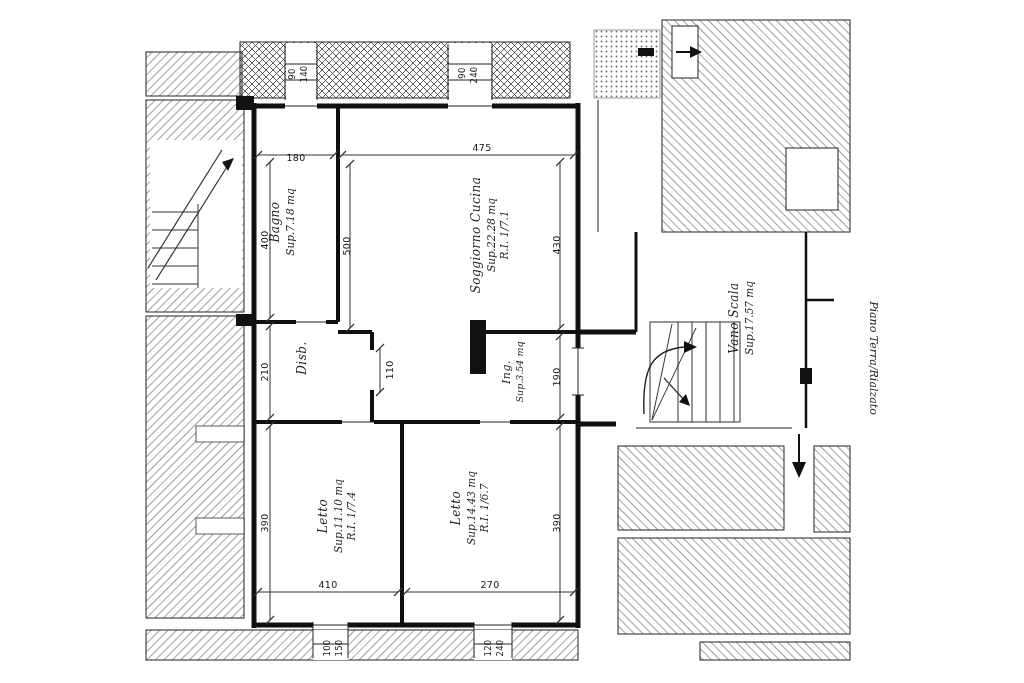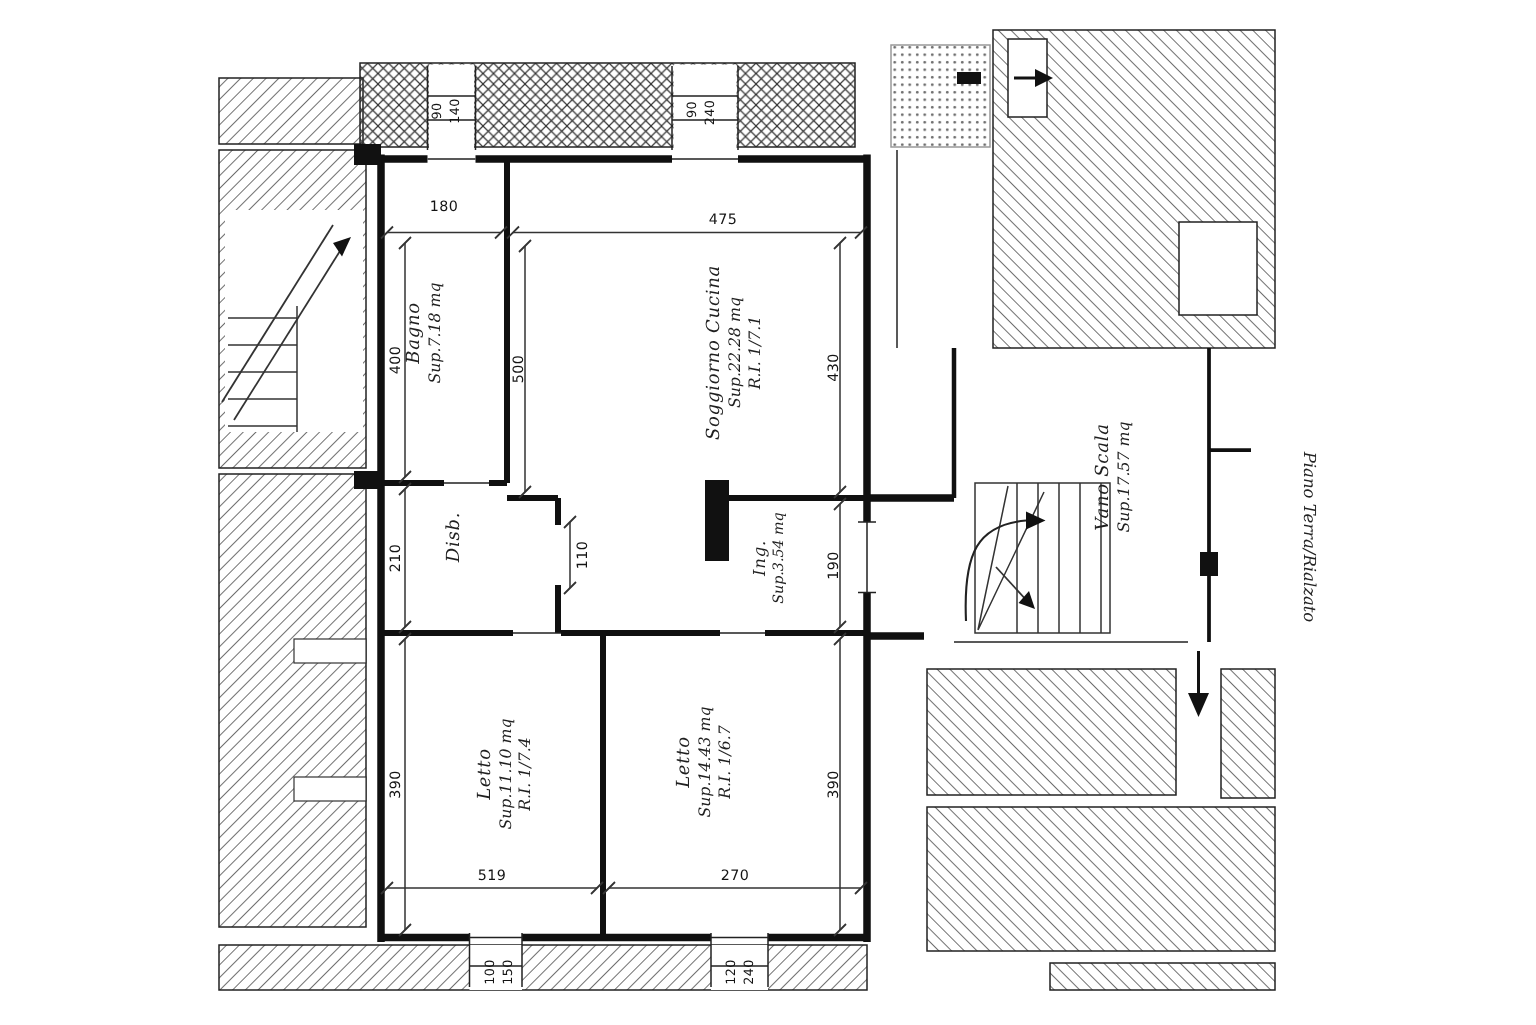--- a/index.html
+++ b/index.html
@@ -181,31 +181,31 @@
 
   <div class="lbl rotccw room" style="left:742px;top:318px">
     <div class="nm">Vano Scala</div>
     <div>Sup.17.57 mq</div>
   </div>
 
   <div class="lbl rotcw sheet-title" style="left:873px;top:358px">
     <span>Piano Terra/Rialzato</span>
   </div>
 
-  <div class="lbl hlbl dim" style="left:296px;top:138px">180</div>
+  <div class="lbl hlbl dim" style="left:296px;top:157px">180</div>
   <div class="lbl hlbl dim" style="left:482px;top:147px">475</div>
   <div class="lbl rotccw dim" style="left:264px;top:240px">400</div>
   <div class="lbl rotccw dim" style="left:264px;top:372px">210</div>
   <div class="lbl rotccw dim" style="left:264px;top:523px">390</div>
   <div class="lbl rotccw dim" style="left:346px;top:246px">500</div>
   <div class="lbl rotccw dim" style="left:556px;top:245px">430</div>
   <div class="lbl rotccw dim" style="left:556px;top:377px">190</div>
   <div class="lbl rotccw dim" style="left:556px;top:523px">390</div>
   <div class="lbl rotccw dim" style="left:389px;top:370px">110</div>
-  <div class="lbl hlbl dim" style="left:328px;top:584px">519</div>
+  <div class="lbl hlbl dim" style="left:328px;top:584px">410</div>
   <div class="lbl hlbl dim" style="left:490px;top:584px">270</div>
 
   <div class="lbl rotccw dim tiny" style="left:292px;top:74px">90</div>
   <div class="lbl rotccw dim tiny" style="left:304px;top:74px">140</div>
   <div class="lbl rotccw dim tiny" style="left:462px;top:73px">90</div>
   <div class="lbl rotccw dim tiny" style="left:474px;top:75px">240</div>
   <div class="lbl rotccw dim tiny" style="left:327px;top:648px">100</div>
   <div class="lbl rotccw dim tiny" style="left:339px;top:648px">150</div>
   <div class="lbl rotccw dim tiny" style="left:488px;top:648px">120</div>
   <div class="lbl rotccw dim tiny" style="left:500px;top:648px">240</div>

